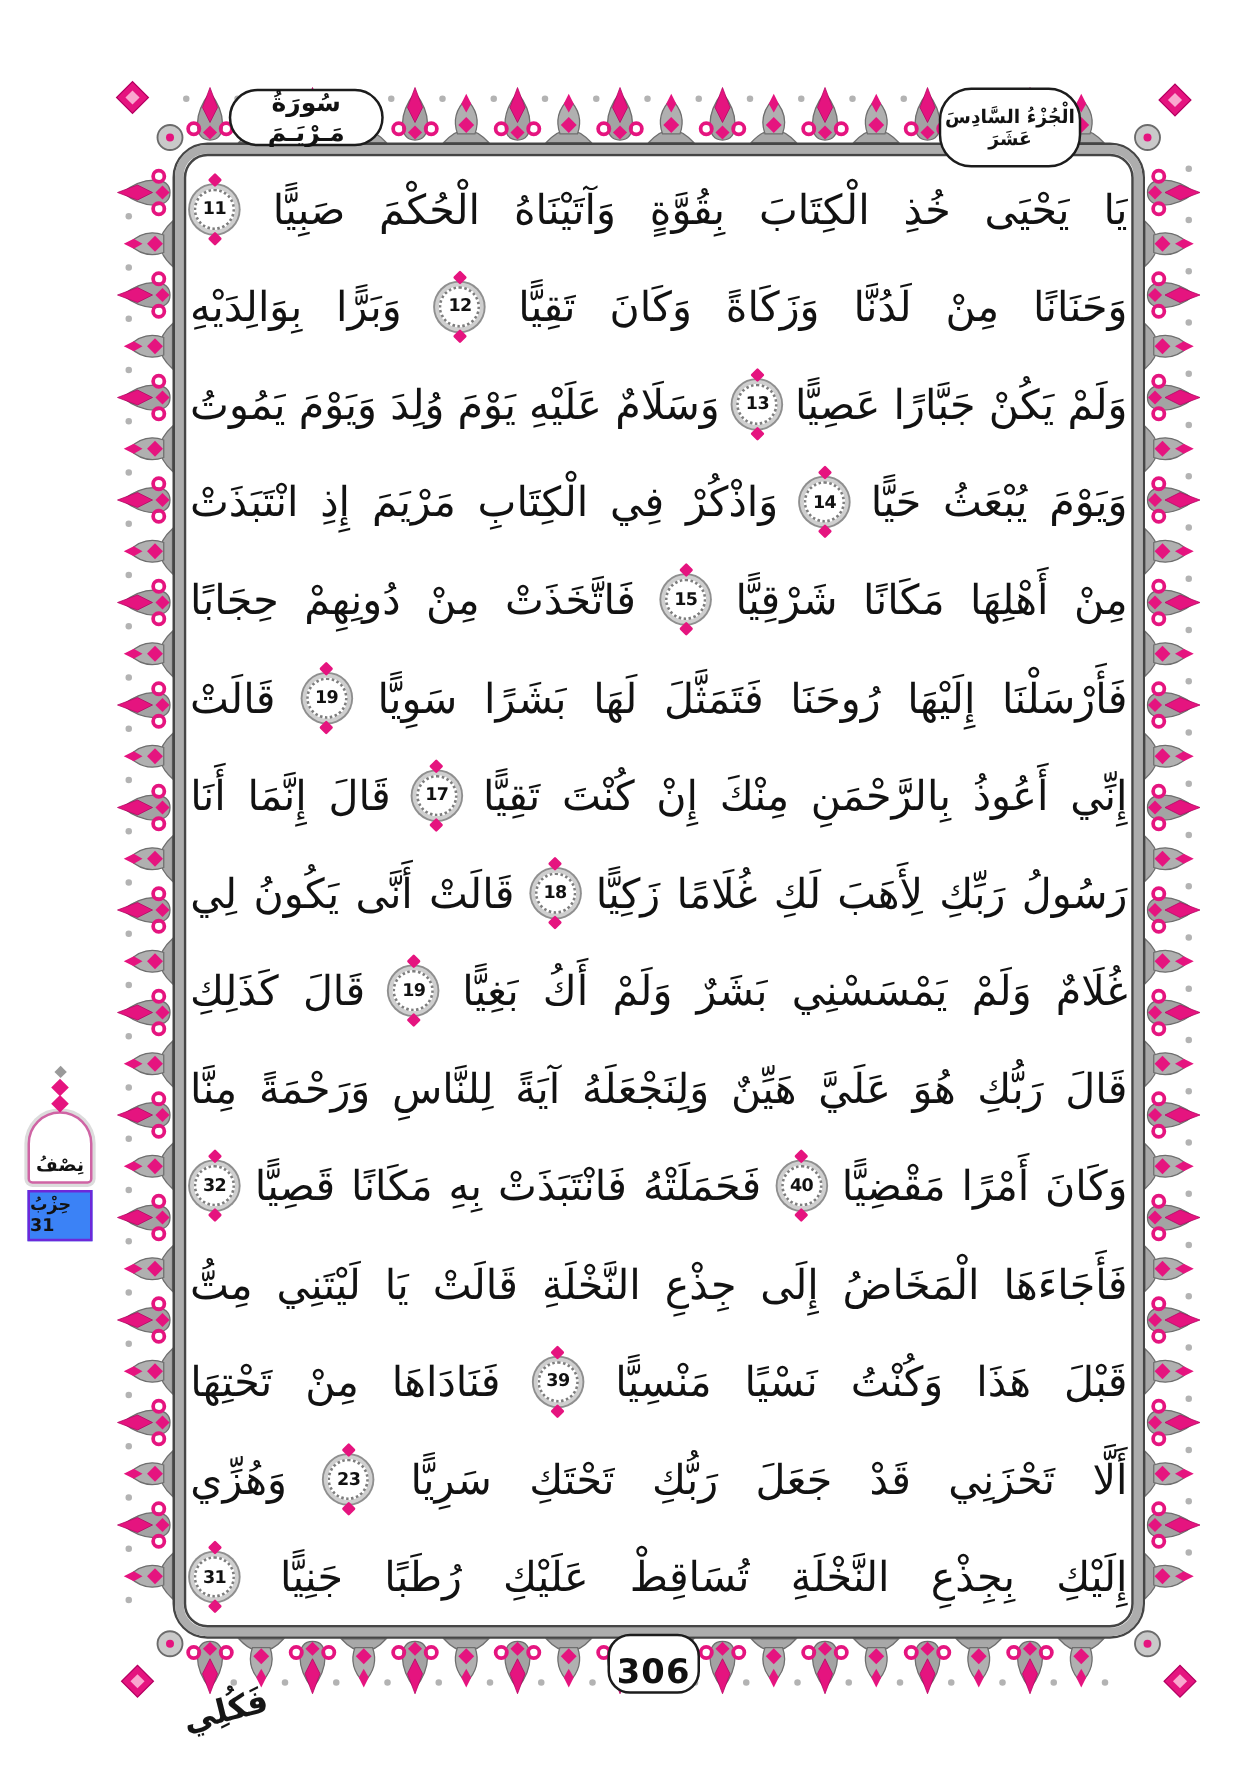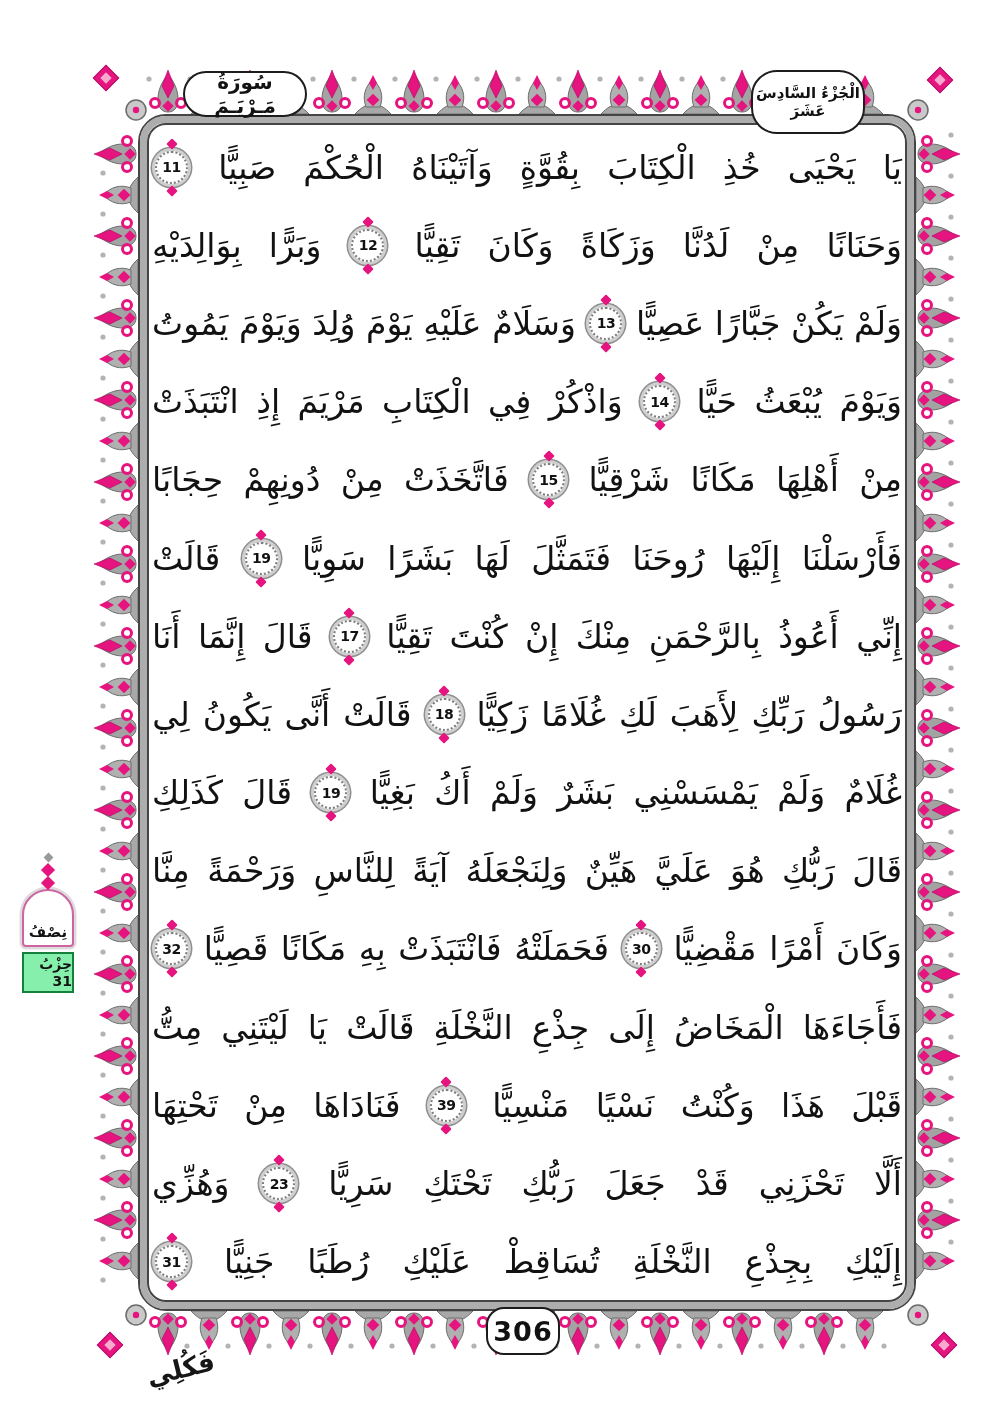--- a/index.html
+++ b/index.html
@@ -42,25 +42,25 @@
     align-items:center;z-index:2;direction:rtl;color:var(--ink)}
   .hz-d{transform:rotate(45deg);margin:2px 0}
   .hz-d.g{width:7px;height:7px;background:#9a9a9a}
   .hz-d.p{width:10px;height:10px;background:var(--pink)}
   .hz-dome{margin-top:12px;width:52px;height:58px;background:#fff;border:2px solid #cf64a4;
     border-radius:26px 26px 4px 4px;position:relative;display:flex;align-items:flex-end;
     justify-content:center;padding-bottom:4px;font-size:15px;font-weight:bold;
     box-shadow:0 0 0 2.5px #dcdcdc}
   .hz-dome::before{content:"";position:absolute;top:-13px;left:50%;margin-left:-5px;width:10px;height:10px;
     background:var(--pink);transform:rotate(45deg)}
-  .hz-box{margin-top:5px;width:52px;background:#86efac;border:2px solid #15803d;display:flex;
-    flex-direction:column;align-items:flex-start;padding:2px 0 1px;font-size:14px;font-weight:bold;line-height:1.2}
+  .hz-box{margin-top:5px;width:52px;background:#3b82f6;border:2px solid #6d28d9;display:flex;
+    flex-direction:column;align-items:flex-end;padding:2px 0 1px;font-size:14px;font-weight:bold;line-height:1.2}
 
   .pagenum{position:absolute;left:486px;top:1291px;width:74px;height:48px;background:#fff;
-    border:2.5px solid #1c1c1c;border-radius:18px;display:flex;align-items:center;justify-content:center;
+    border:2.5px solid #1c1c1c;border-radius:18px;display:flex;align-items:flex-end;justify-content:center;
     font-size:27px;font-weight:bold;color:#111;z-index:3;letter-spacing:1px}
 
   .catchword{position:absolute;left:146px;top:1338px;font-size:26px;font-weight:bold;color:#161616;
     transform:rotate(-14deg);z-index:2;direction:rtl}
 </style>
 </head>
 <body>
 
 <div class="page">
 
@@ -379,21 +379,21 @@
         <span class="w">وَرَحْمَةً</span>
         <span class="w">مِنَّا</span>
       </div>
       <div class="qline" dir="rtl">
         <span class="w">وَكَانَ</span>
         <span class="w">أَمْرًا</span>
         <span class="w">مَقْضِيًّا</span>
         <span class="ayah">
           <i class="fin"></i>
           <span class="ring">
-            <span class="num">30</span>
+            <span class="num">40</span>
           </span>
           <i class="fin"></i>
         </span>
         <span class="w">فَحَمَلَتْهُ</span>
         <span class="w">فَانْتَبَذَتْ</span>
         <span class="w">بِهِ</span>
         <span class="w">مَكَانًا</span>
         <span class="w">قَصِيًّا</span>
         <span class="ayah">
           <i class="fin"></i>

